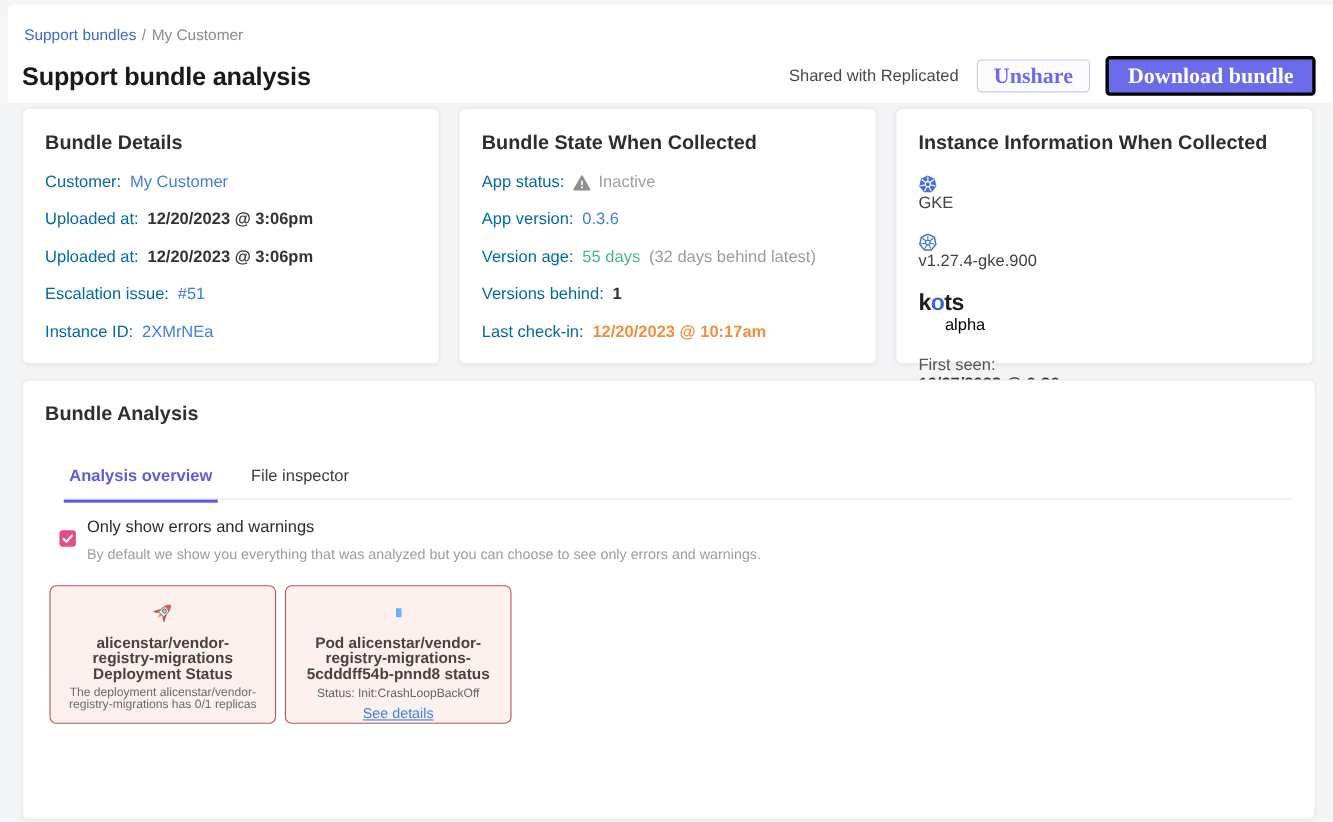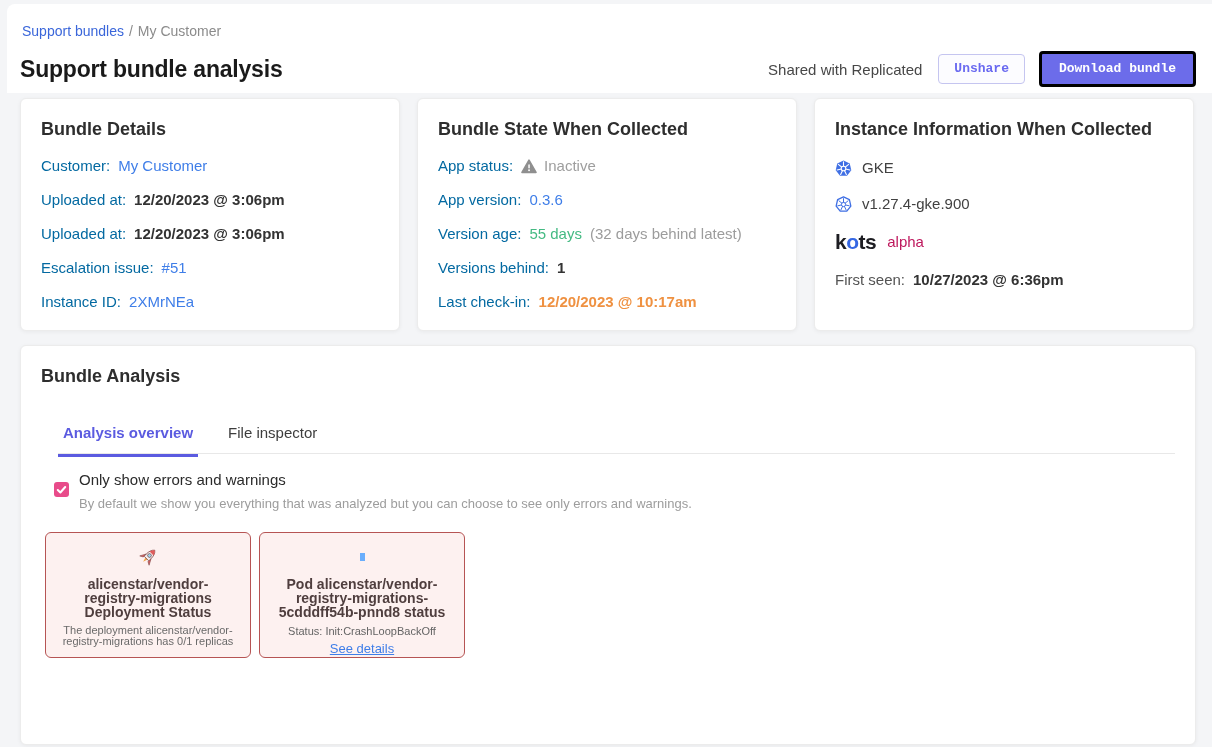--- a/index.html
+++ b/index.html
@@ -23,22 +23,22 @@
   .breadcrumb .bc-current { color:#8b8b8b; }
   .page-title {
     position:absolute; left:13px; top:48px;
     font-size:23px; font-weight:700; color:#1a1a1a; letter-spacing:-0.2px; line-height:34px;
   }
   .header-right {
     position:absolute; right:16px; top:48px; height:34px;
     display:flex; align-items:center; gap:14px;
   }
   .shared-text { font-size:15px; color:#474747; margin-right:2px; }
-  .btn { border-radius:4px; font-size:13px; font-weight:700; cursor:pointer; line-height:16px;
-         font-family:Liberation Mono, monospace; }
+  .btn { border-radius:4px; font-size:20px; font-weight:700; cursor:pointer; line-height:16px;
+         font-family:Liberation Serif, serif; }
   .btn-outline {
     background:#fcfcff; color:#6a6af0; border:1px solid #c5c5f0; padding:6px 15px;
   }
   .btn-primary {
     background:#6c6cea; color:#ffffff; border:3px solid #000000; padding:7px 17px;
   }
 
   
   .cards-row { position:absolute; left:20px; top:98px; display:flex; gap:17px; }
   .card {
@@ -49,26 +49,26 @@
   .row { margin-top:16px; font-size:15px; line-height:18px; display:flex; align-items:center; }
   .row .lbl { color:#0369a1; margin-right:8px; white-space:nowrap; }
   .val-link { color:#3f7ee8; font-weight:500; text-decoration:none; cursor:pointer; }
   .val-bold { color:#333; font-weight:700; }
   .val-muted { color:#9e9e9e; }
   .val-green { color:#44ba83; font-weight:500; }
   .val-orange { color:#ef9141; font-weight:600; }
   .note { color:#9c9c9c; font-size:15px; margin-left:8px; }
   .warn-ic { margin-right:7px; display:inline-flex; }
 
-  .inst-row { margin-top:18px; font-size:15px; line-height:18px; display:flex; align-items:center; }
+  .inst-row { margin-top:18px; font-size:15px; line-height:18px; display:flex; align-items:flex-start;flex-direction:column; }
   .inst-row .ic { margin-right:10px; display:inline-flex; }
   .inst-val { color:#414141; }
   .kots-logo { font-size:21px; font-weight:800; color:#1d1d22; letter-spacing:-0.5px; line-height:22px; }
   .kots-logo .o { color:#3567e3; }
-  .kots-channel { color:#be185d; font-size:15px; margin-left:11px; }
+  .kots-channel { color:#000000; font-size:15px; margin-left:24px; }
 
   
   .analysis-card {
     position:absolute; left:20px; top:345px; width:1176px; height:400px;
     background:#fff; border:1px solid #ececec; border-radius:6px;
     box-shadow:0 1px 4px rgba(0,0,0,0.05);
   }
   .analysis-title { position:absolute; left:20px; top:20px; font-size:18px; font-weight:700; color:#2e2e2e; }
   .tabs { position:absolute; left:37px; top:78px; display:flex; gap:25px; }
   .tab { font-size:15px; line-height:18px; padding:0 5px 12px; cursor:pointer; color:#3d3d3d; }

